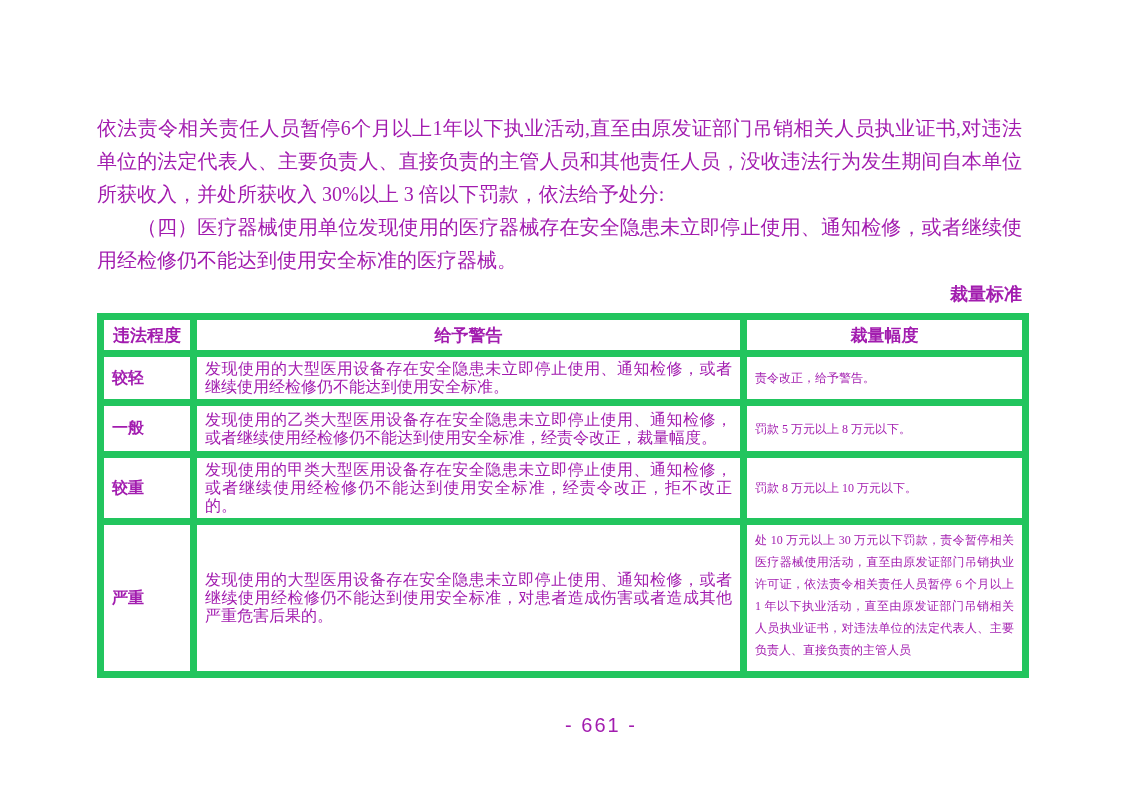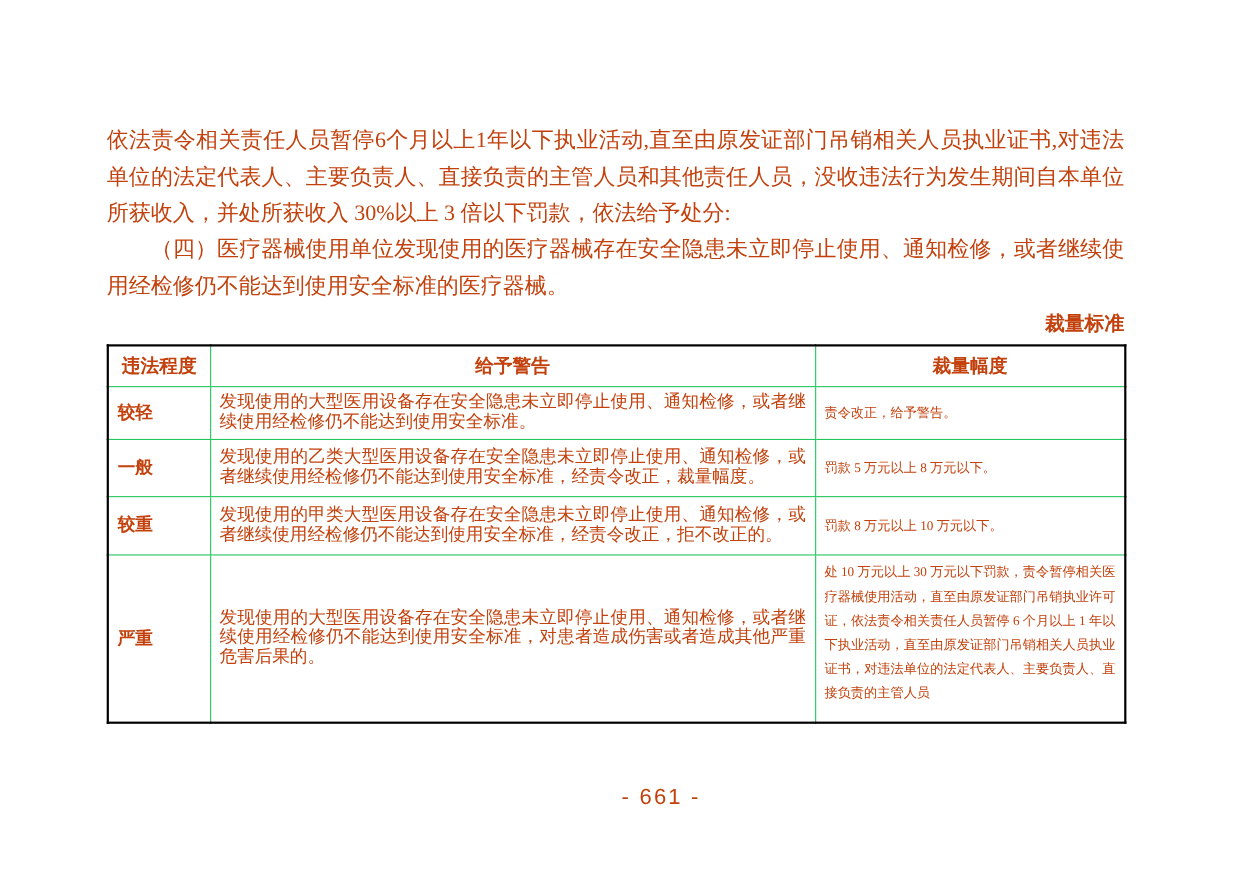--- a/index.html
+++ b/index.html
@@ -4,21 +4,21 @@
 <style>
   * { margin: 0; padding: 0; box-sizing: border-box; }
   html, body { background: #888; }
   .page {
     position: relative;
     width: 1122px;
     height: 793px;
     background: #ffffff;
     margin: 0 auto;
     font-family: "Liberation Serif", "DejaVu Serif", serif;
-    color: #c2410c;
+    color: #a21caf;
     overflow: hidden;
   }
   .content {
     position: absolute;
     left: 97px;
     top: 112px;
     width: 925px;
   }
   .body-text {
     font-size: 20px;
@@ -36,21 +36,21 @@
     line-height: 22px;
   }
   table.discretion {
     margin-top: 8px;
     width: 925px;
     border-collapse: collapse;
     border: 2px solid #000;
     table-layout: fixed;
   }
   table.discretion th, table.discretion td {
-    border: 1px solid #22c55e;
+    border: 7px solid #22c55e;
     vertical-align: middle;
     padding: 3px 8px;
   }
   table.discretion col.c1 { width: 93px; }
   table.discretion col.c2 { width: 550px; }
   table.discretion col.c3 { width: 282px; }
   th.hdr {
     font-family: "Liberation Sans", "DejaVu Sans", sans-serif;
     font-weight: bold;
     font-size: 17px;

